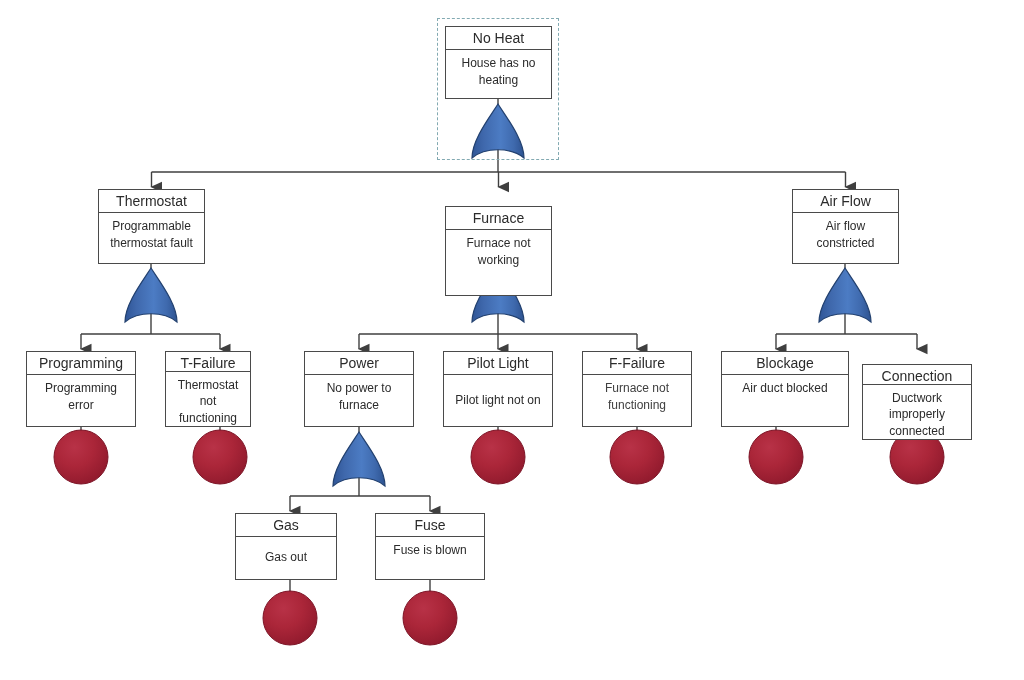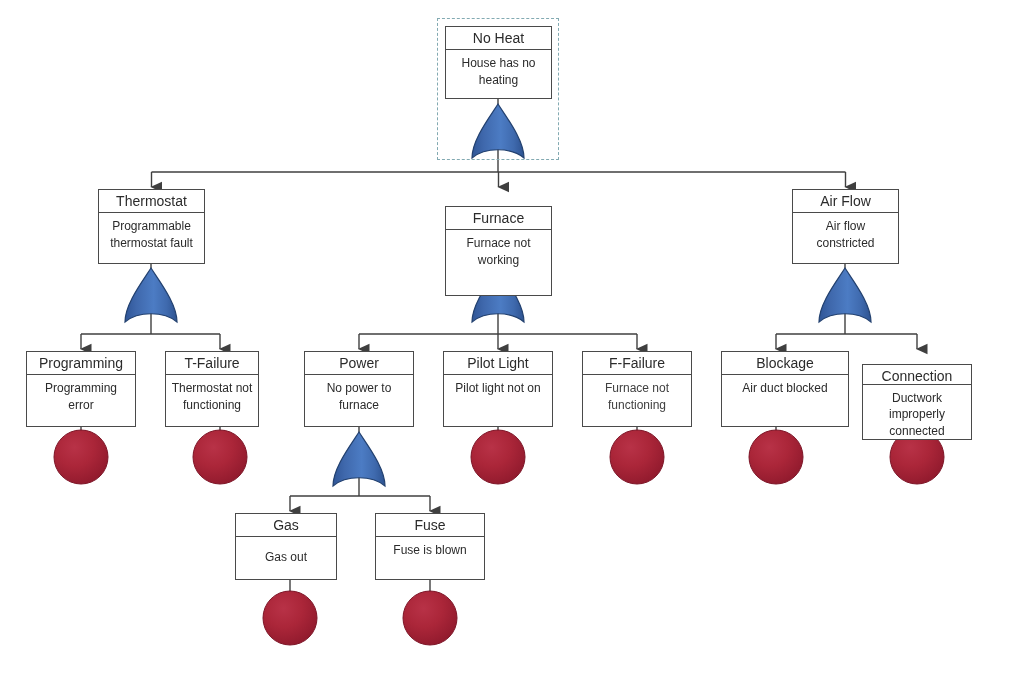--- a/index.html
+++ b/index.html
@@ -158,31 +158,31 @@
         <div class="node-desc" style="color: rgb(43, 43, 43);">Furnace not working</div>
       </div>
       <div class="node" style="left: 792px; top: 189px; width: 107px; height: 75px; border-color: rgb(74, 74, 74);">
         <div class="node-title" style="border-bottom-color: rgb(74, 74, 74); color: rgb(43, 43, 43);">Air Flow</div>
         <div class="node-desc" style="color: rgb(43, 43, 43);">Air flow constricted</div>
       </div>
       <div class="node" style="left: 26px; top: 351px; width: 110px; height: 76px; border-color: rgb(74, 74, 74);">
         <div class="node-title" style="border-bottom-color: rgb(74, 74, 74); color: rgb(43, 43, 43);">Programming</div>
         <div class="node-desc" style="color: rgb(43, 43, 43);">Programming error</div>
       </div>
-      <div class="node" style="left: 165px; top: 351px; width: 94px; height: 76px; border-color: rgb(74, 74, 74);">
+      <div class="node" style="left: 165px; top: 351px; width: 86px; height: 76px; border-color: rgb(74, 74, 74);">
         <div class="node-title" style="border-bottom-color: rgb(74, 74, 74); color: rgb(43, 43, 43);">T-Failure</div>
         <div class="node-desc" style="color: rgb(43, 43, 43);">Thermostat not functioning</div>
       </div>
       <div class="node" style="left: 304px; top: 351px; width: 110px; height: 76px; border-color: rgb(74, 74, 74);">
         <div class="node-title" style="border-bottom-color: rgb(74, 74, 74); color: rgb(43, 43, 43);">Power</div>
         <div class="node-desc" style="color: rgb(43, 43, 43);">No power to furnace</div>
       </div>
       <div class="node" style="left: 443px; top: 351px; width: 110px; height: 76px; border-color: rgb(74, 74, 74);">
         <div class="node-title" style="border-bottom-color: rgb(74, 74, 74); color: rgb(43, 43, 43);">Pilot Light</div>
-        <div class="node-desc" style="color: rgb(43, 43, 43);">Pilot light not on</div>
+        <div class="node-desc" style="color: rgb(43, 43, 43); margin-top: 12px;">Pilot light not on</div>
       </div>
       <div class="node" style="left: 582px; top: 351px; width: 110px; height: 76px; border-color: rgb(74, 74, 74);">
         <div class="node-title" style="border-bottom-color: rgb(74, 74, 74); color: rgb(43, 43, 43);">F-Failure</div>
         <div class="node-desc" style="color: #404040;">Furnace not functioning</div>
       </div>
       <div class="node" style="left: 721px; top: 351px; width: 128px; height: 76px; border-color: rgb(74, 74, 74);">
         <div class="node-title" style="border-bottom-color: rgb(74, 74, 74); color: rgb(43, 43, 43);">Blockage</div>
         <div class="node-desc" style="color: rgb(43, 43, 43);">Air duct blocked</div>
       </div>
       <div class="node" style="left: 862px; top: 364px; width: 110px; height: 76px; border-color: rgb(74, 74, 74);">

